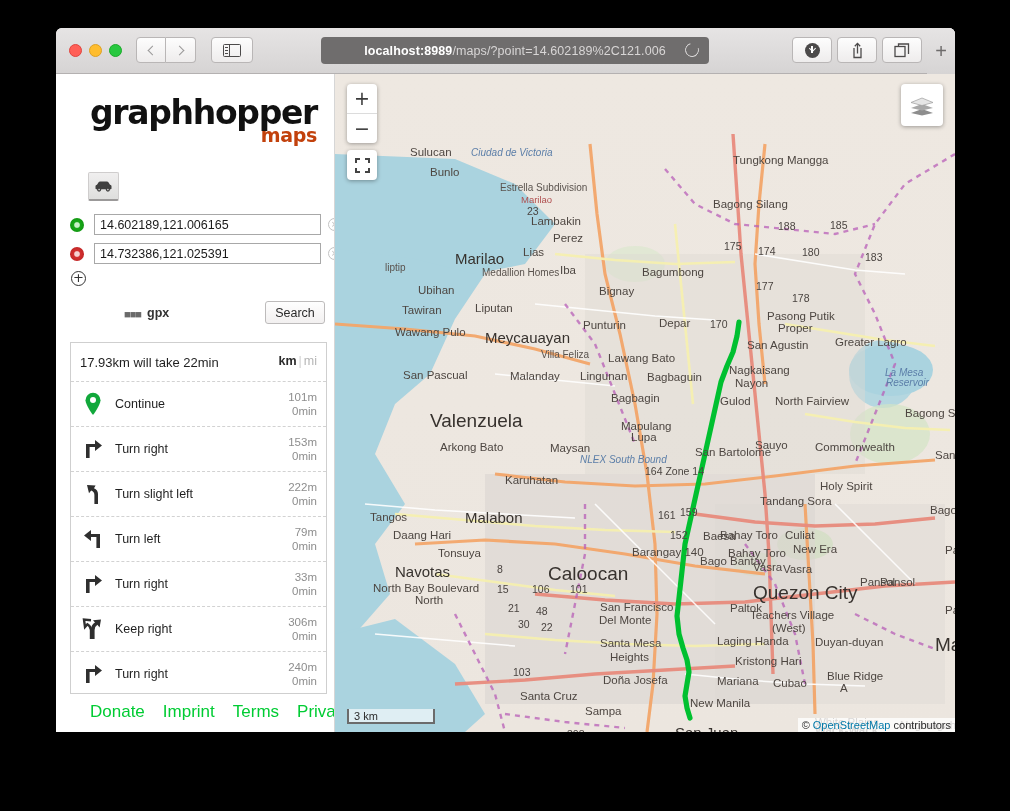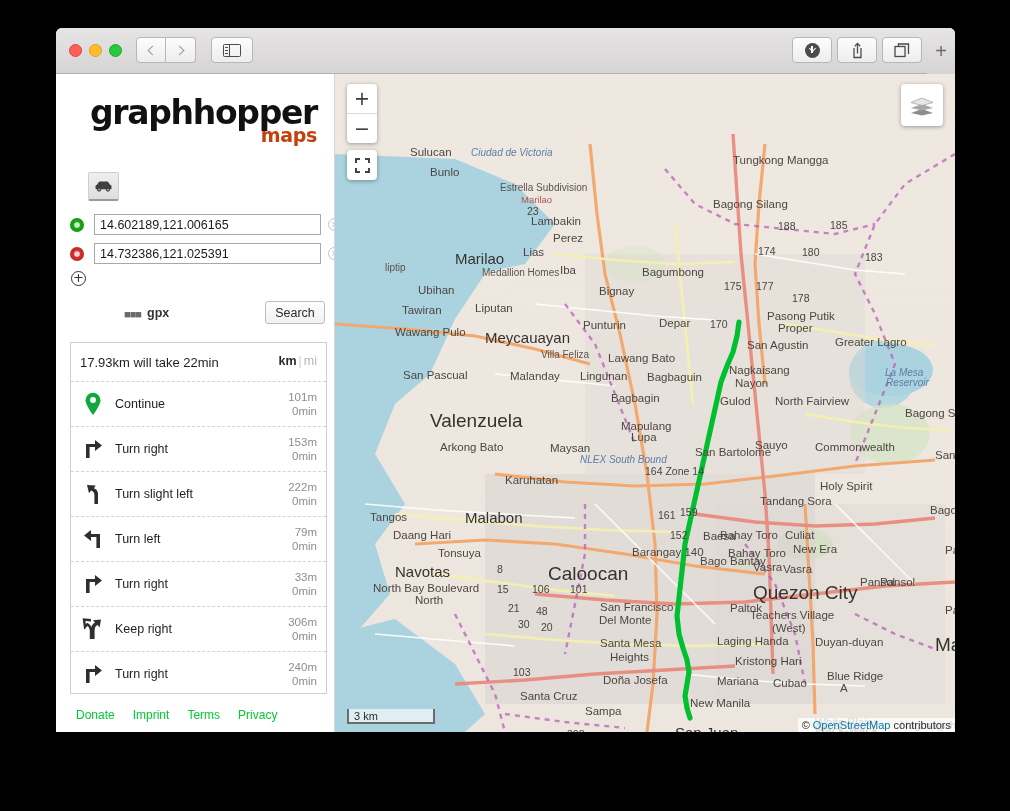--- a/index.html
+++ b/index.html
@@ -227,22 +227,22 @@
   }
   .instr-text { font-size: 12.5px; color: #1f1f1f; }
   .instr-meta {
     position: absolute; right: 9px; top: 8px;
     text-align: right; font-size: 11.5px; color: #8d8d8d; line-height: 14px;
   }
 
   
   #footer {
     position: absolute; left: 0; bottom: 10px; width: 279px;
-    display: flex; gap: 18px; padding-left: 20px;
-    font-size: 12px;
+    display: flex; gap: 18px; padding-left: 34px;
+    font-size: 17px;
   }
   #footer a { color: #00cc33; text-decoration: none; }
 
   
   #map {
     position: absolute; left: 279px; top: 0; right: 0; bottom: 0;
     background: #e9e4df; overflow: hidden;
   }
   #map-svg { position: absolute; left: 0; top: 0; }
 
@@ -309,20 +309,24 @@
       <span class="chev left"></span>
     </div>
     <div class="navbtn" id="nav-fwd">
       <span class="chev right"></span>
     </div>
 
     <div id="sidebar-toggle">
       <span class="sb-icon"></span>
     </div>
 
+    <div id="urlbar">
+      <span id="url-text"><b>localhost:8989</b><span>/maps/?point=14.602189%2C121.006</span></span>
+      <span id="reload-icon"></span>
+    </div>
 
     <div class="tbtn" id="btn-download">
       <span class="dl-circle"></span>
     </div>
     <div class="tbtn" id="btn-share">
       <svg width="15" height="17" viewBox="0 0 15 17">
         <path d="M4 6 L4 15.5 L11 15.5 L11 6" fill="none" stroke="#4c4a4a" stroke-width="1.3"></path>
         <path d="M7.5 11.5 L7.5 1.5" fill="none" stroke="#4c4a4a" stroke-width="1.3"></path>
         <path d="M4.8 4.2 L7.5 1.4 L10.2 4.2" fill="none" stroke="#4c4a4a" stroke-width="1.3"></path>
       </svg>
@@ -572,21 +576,21 @@
           <div class="maplabel lbl-small" style="left: 165px; top: 108px;">Estrella Subdivision</div>
           <div class="maplabel lbl-red" style="left: 186px; top: 120px;">Marilao</div>
           <div class="maplabel lbl-rd" style="left: 192px; top: 131px;">23</div>
           <div class="maplabel lbl-town" style="left: 378px; top: 124px;">Bagong Silang</div>
           <div class="maplabel lbl-town" style="left: 196px; top: 141px;">Lambakin</div>
           <div class="maplabel lbl-town" style="left: 218px; top: 158px;">Perez</div>
           <div class="maplabel lbl-rd" style="left: 443px; top: 146px;">188</div>
           <div class="maplabel lbl-rd" style="left: 495px; top: 145px;">185</div>
           <div class="maplabel lbl-city" style="left: 120px; top: 176px;">Marilao</div>
           <div class="maplabel lbl-town" style="left: 188px; top: 172px;">Lias</div>
-          <div class="maplabel lbl-rd" style="left: 389px; top: 166px; margin-top: 40px;">175</div>
+          <div class="maplabel lbl-rd" style="left: 389px; top: 166px;">175</div>
           <div class="maplabel lbl-rd" style="left: 423px; top: 171px;">174</div>
           <div class="maplabel lbl-rd" style="left: 467px; top: 172px;">180</div>
           <div class="maplabel lbl-rd" style="left: 530px; top: 177px;">183</div>
           <div class="maplabel lbl-small" style="left: 147px; top: 193px;">Medallion Homes</div>
           <div class="maplabel lbl-town" style="left: 225px; top: 190px;">Iba</div>
           <div class="maplabel lbl-town" style="left: 307px; top: 192px;">Bagumbong</div>
           <div class="maplabel lbl-rd" style="left: 421px; top: 206px;">177</div>
           <div class="maplabel lbl-rd" style="left: 457px; top: 218px;">178</div>
           <div class="maplabel lbl-small" style="left: 50px; top: 188px;">liptip</div>
           <div class="maplabel lbl-town" style="left: 83px; top: 210px;">Ubihan</div>
@@ -660,21 +664,21 @@
           <div class="maplabel lbl-rd" style="left: 235px; top: 509px;">101</div>
           <div class="maplabel lbl-town" style="left: 80px; top: 520px;">North</div>
           <div class="maplabel lbl-town" style="left: 415px; top: 535px;">Teachers Village</div>
           <div class="maplabel lbl-town" style="left: 610px; top: 530px;">Pansol</div>
           <div class="maplabel lbl-rd" style="left: 173px; top: 528px;">21</div>
           <div class="maplabel lbl-rd" style="left: 201px; top: 531px;">48</div>
           <div class="maplabel lbl-town" style="left: 265px; top: 527px;">San Francisco</div>
           <div class="maplabel lbl-town" style="left: 395px; top: 528px;">Paltok</div>
           <div class="maplabel lbl-town" style="left: 437px; top: 548px;">(West)</div>
           <div class="maplabel lbl-rd" style="left: 183px; top: 544px;">30</div>
-          <div class="maplabel lbl-rd" style="left: 206px; top: 547px;">20</div>
+          <div class="maplabel lbl-rd" style="left: 206px; top: 547px;">22</div>
           <div class="maplabel lbl-town" style="left: 264px; top: 540px;">Del Monte</div>
           <div class="maplabel lbl-big" style="left: 600px; top: 560px;">Marikina</div>
           <div class="maplabel lbl-town" style="left: 382px; top: 561px;">Laging Handa</div>
           <div class="maplabel lbl-town" style="left: 480px; top: 562px;">Duyan-duyan</div>
           <div class="maplabel lbl-town" style="left: 265px; top: 563px;">Santa Mesa</div>
           <div class="maplabel lbl-town" style="left: 400px; top: 581px;">Kristong Hari</div>
           <div class="maplabel lbl-town" style="left: 275px; top: 577px;">Heights</div>
           <div class="maplabel lbl-rd" style="left: 178px; top: 592px;">103</div>
           <div class="maplabel lbl-town" style="left: 268px; top: 600px;">Doña Josefa</div>
           <div class="maplabel lbl-town" style="left: 382px; top: 601px;">Mariana</div>

